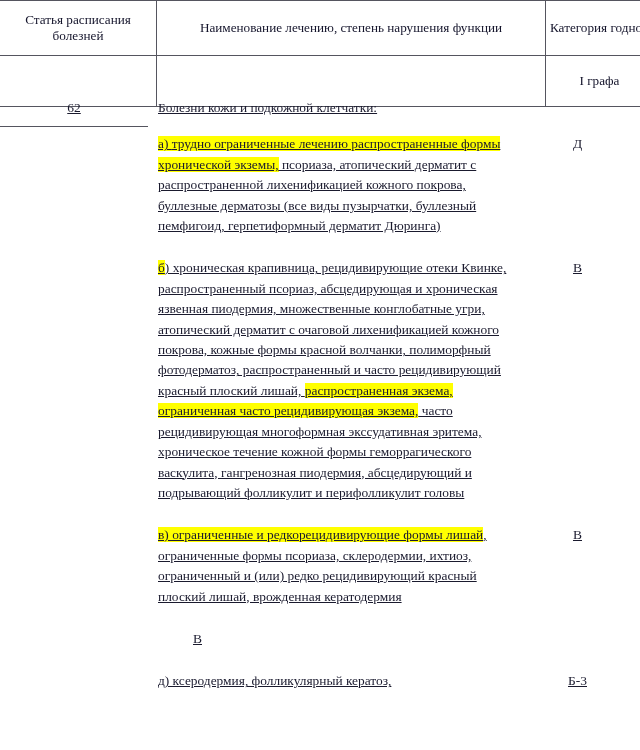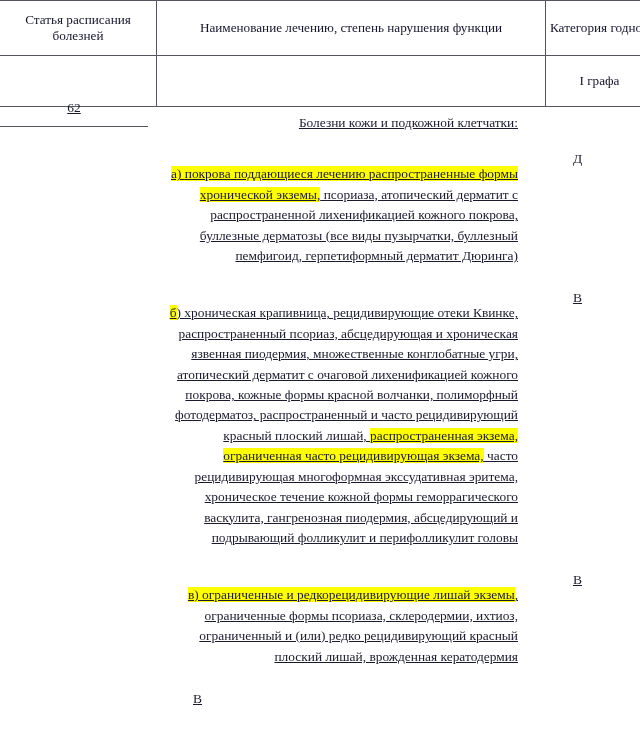--- a/index.html
+++ b/index.html
@@ -82,22 +82,21 @@
     line-height: 20px;
     padding-top: 4px;
   }
   .cell-name {
     width: 380px;
     flex: 0 0 380px;
     box-sizing: border-box;
     padding: 4px 10px 0 10px;
     font-size: 13.4px;
     line-height: 20.4px;
-    text-align: right;
-    margin-top: 15px;
+    text-align: left;
   }
   .cell-category {
     width: 99px;
     flex: 0 0 99px;
     box-sizing: border-box;
     text-align: center;
     font-size: 13.5px;
     line-height: 20.4px;
     padding-top: 4px;
   }
@@ -153,37 +152,42 @@
       <div class="cell-name">Болезни кожи и подкожной клетчатки:</div>
       <div class="cell-category"></div>
     </div>
 
     <div class="spacer-sm"></div>
     <div class="article-rule" style="top:32px;"></div>
 
     <div id="item-rows">
         <div class="row">
           <div class="cell-article"></div>
-          <div class="cell-name"><mark class="hl">а) </mark><mark class="hl">покрова поддающиеся лечению распространенные формы хронической экземы,</mark> псориаза, атопический дерматит с распространенной лихенификацией кожного покрова, буллезные дерматозы (все виды пузырчатки, буллезный пемфигоид, герпетиформный дерматит Дюринга)</div>
+          <div class="cell-name"><mark class="hl">а) </mark><mark class="hl">трудно ограниченные лечению распространенные формы хронической экземы,</mark> псориаза, атопический дерматит с распространенной лихенификацией кожного покрова, буллезные дерматозы (все виды пузырчатки, буллезный пемфигоид, герпетиформный дерматит Дюринга)</div>
           <div class="cell-category">Д</div>
         </div>
         <div class="spacer-md"></div>
         <div class="row">
           <div class="cell-article"></div>
           <div class="cell-name"><mark class="hl">б</mark>) хроническая крапивница, рецидивирующие отеки Квинке, распространенный псориаз, абсцедирующая и хроническая язвенная пиодермия, множественные конглобатные угри, атопический дерматит с очаговой лихенификацией кожного покрова, кожные формы красной волчанки, полиморфный фотодерматоз, распространенный и часто рецидивирующий красный плоский лишай, <mark class="hl">распространенная экзема, ограниченная часто рецидивирующая экзема,</mark> часто рецидивирующая многоформная экссудативная эритема, хроническое течение кожной формы геморрагического васкулита, гангренозная пиодермия, абсцедирующий и подрывающий фолликулит и перифолликулит головы</div>
           <div class="cell-category">В</div>
         </div>
         <div class="spacer-md"></div>
         <div class="row">
           <div class="cell-article"></div>
-          <div class="cell-name"><mark class="hl">в) ограниченные и редкорецидивирующие лишай экземы</mark>, ограниченные формы псориаза, склеродермии, ихтиоз, ограниченный и (или) редко рецидивирующий красный плоский лишай, врожденная кератодермия</div>
+          <div class="cell-name"><mark class="hl">в) ограниченные и редкорецидивирующие формы лишай</mark>, ограниченные формы псориаза, склеродермии, ихтиоз, ограниченный и (или) редко рецидивирующий красный плоский лишай, врожденная кератодермия</div>
           <div class="cell-category">В</div>
         </div>
         <div class="spacer-md"></div>
         <div class="row">
           <div class="cell-article"></div>
           <div class="cell-category">В</div>
         </div>
         <div class="spacer-md"></div>
+        <div class="row">
+          <div class="cell-article"></div>
+          <div class="cell-name">д) ксеродермия, фолликулярный кератоз,</div>
+          <div class="cell-category">Б-3</div>
+        </div>
       </div>
 
   </div>
 </div>
 
 </body></html>

